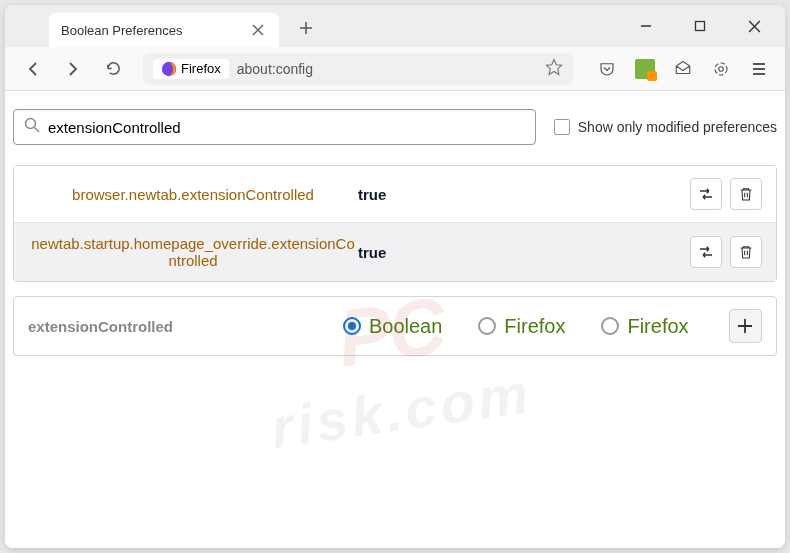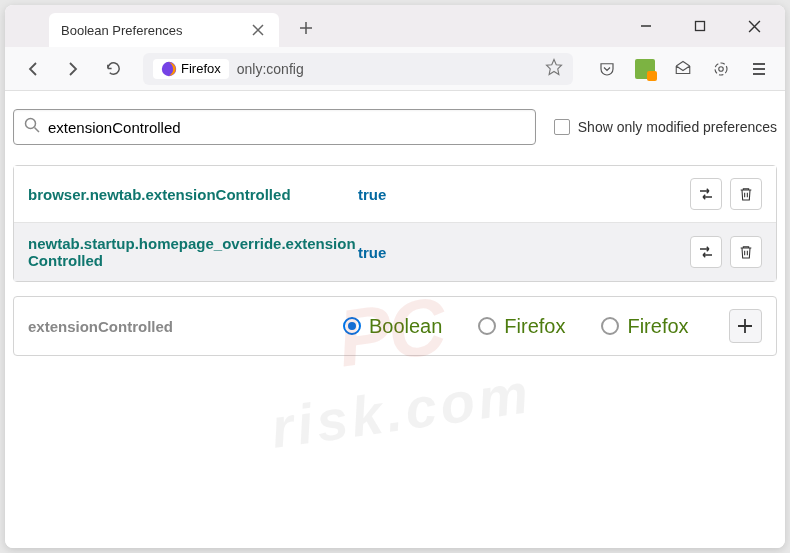--- a/index.html
+++ b/index.html
@@ -33,22 +33,22 @@
     .search-icon { color: #888; margin-right: 8px; }
     .search-input { border: none; outline: none; font-size: 15px; flex: 1; }
     .checkbox-label { display: flex; align-items: center; gap: 8px; font-size: 14px; color: #333; cursor: pointer; }
     .checkbox { width: 16px; height: 16px; border: 1px solid #999; border-radius: 2px; }
     
     .pref-table { border: 1px solid #d4d4d4; border-radius: 4px; }
     .pref-row { display: flex; align-items: center; padding: 12px 14px; min-height: 50px; }
     .pref-row.odd { background: #fff; }
     .pref-row.even { background: #f1f1f3; }
     .pref-row + .pref-row { border-top: 1px solid #e4e4e4; }
-    .pref-name { width: 330px; font-size: 15px; font-weight: bold; color: #0f766e; word-break: break-all; }
-    .pref-value { font-size: 15px; font-weight: bold; color: #0369a1; flex: 1; }
+    .pref-name { width: 330px; font-size: 15px; font-weight: normal; color: #a16207; word-break: break-all; text-align: center; }
+    .pref-value { font-size: 15px; font-weight: bold; color: #0f172a; flex: 1; }
     .pref-actions { display: flex; gap: 8px; }
     .act-btn { width: 32px; height: 32px; border: 1px solid #d0d0d0; border-radius: 4px; background: #fff; display: flex; align-items: center; justify-content: center; cursor: pointer; color: #333; }
     
     .new-pref { border: 1px solid #d4d4d4; border-radius: 4px; margin-top: 14px; display: flex; align-items: center; padding: 12px 14px; gap: 40px; }
     .new-name { font-size: 15px; font-weight: bold; color: #888; width: 280px; }
     .radio-group { display: flex; gap: 36px; }
     .radio-item { display: flex; align-items: center; gap: 8px; cursor: pointer; }
     .radio { width: 18px; height: 18px; border: 2px solid #999; border-radius: 50%; display: flex; align-items: center; justify-content: center; }
     .radio.selected { border-color: #0073e6; }
     .radio.selected::after { content: ''; width: 8px; height: 8px; background: #0073e6; border-radius: 50%; }
@@ -115,21 +115,21 @@
     </div>
     <div class="urlbar">
       <div class="firefox-badge">
         <svg class="ff-icon" viewBox="0 0 100 100">
             <circle cx="50" cy="50" r="45" fill="#7542e5"></circle>
             <path d="M50 8 C75 10 92 30 92 50 C92 75 72 92 50 92 C65 85 76 70 76 52 C76 30 62 15 50 8" fill="#ff9500"></path>
             <path d="M50 8 C60 12 68 22 72 34 C75 45 72 58 62 68 C70 60 74 48 72 36 C70 22 60 12 50 8" fill="#ff4f5e"></path>
           </svg>
         <span>Firefox</span>
       </div>
-      <span class="url-text">only:config</span>
+      <span class="url-text">about:config</span>
       <span class="star-btn">
         <svg width="18" height="18" viewBox="0 0 24 24">
             <path d="M12 2 L15 9 L22 9.5 L17 14.5 L18.5 22 L12 18 L5.5 22 L7 14.5 L2 9.5 L9 9 Z" stroke="currentColor" stroke-width="1.5" fill="none"></path>
           </svg>
       </span>
     </div>
     <div class="toolbar-right">
       <div class="tb-icon">
         <svg width="18" height="18" viewBox="0 0 24 24">
             <path d="M4 5 H20 V12 C20 17 16 20 12 20 C8 20 4 17 4 12 Z M8 10 L12 14 L16 10" stroke="currentColor" stroke-width="1.6" fill="none"></path>

